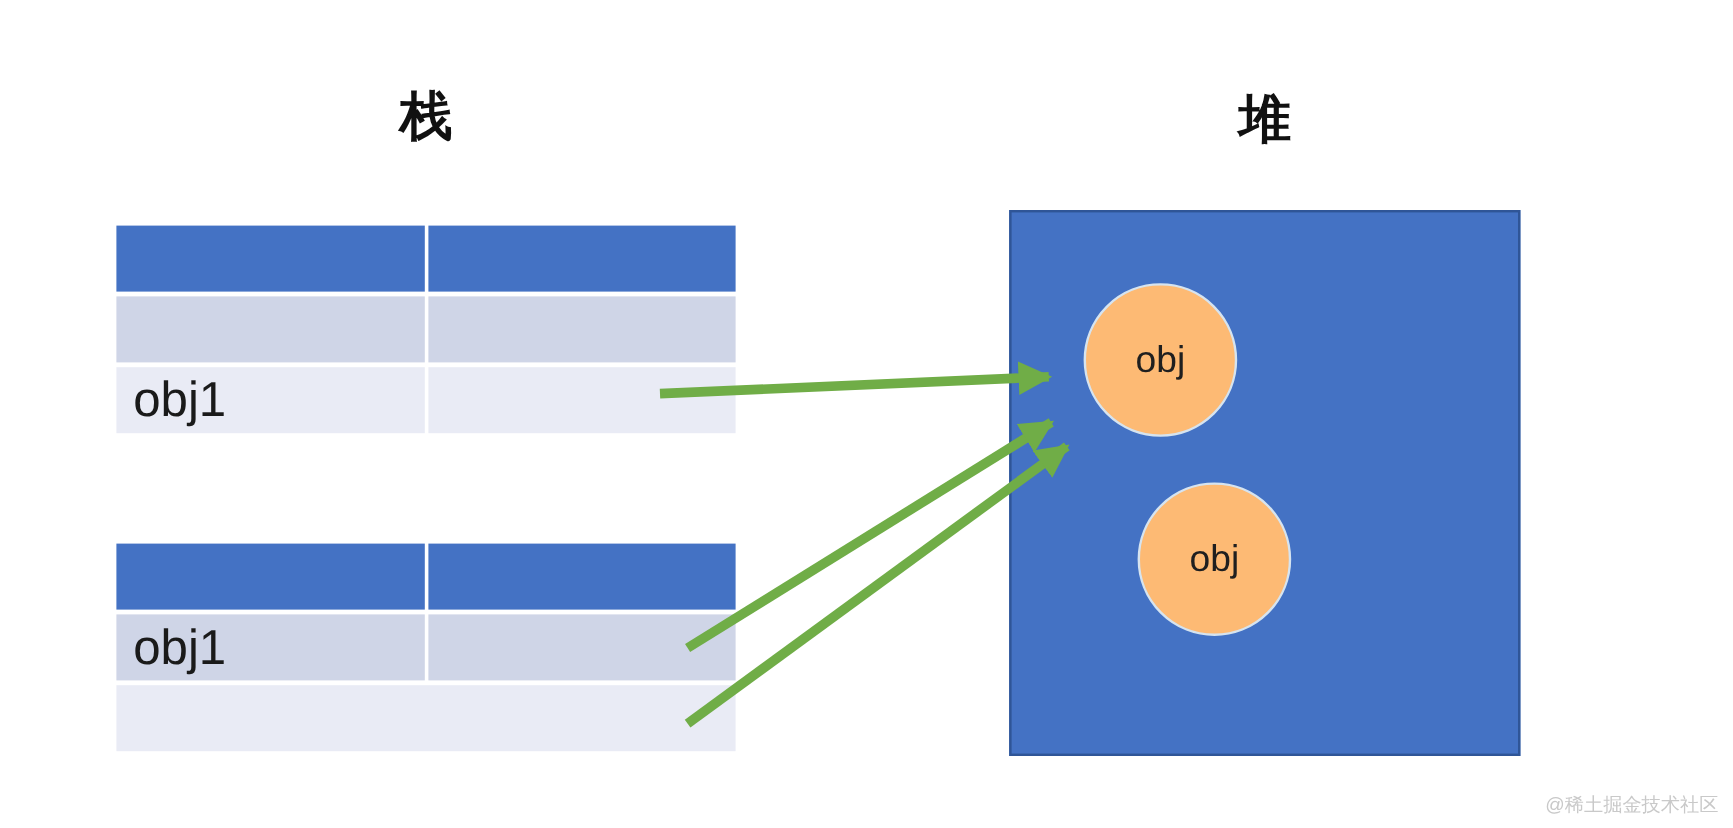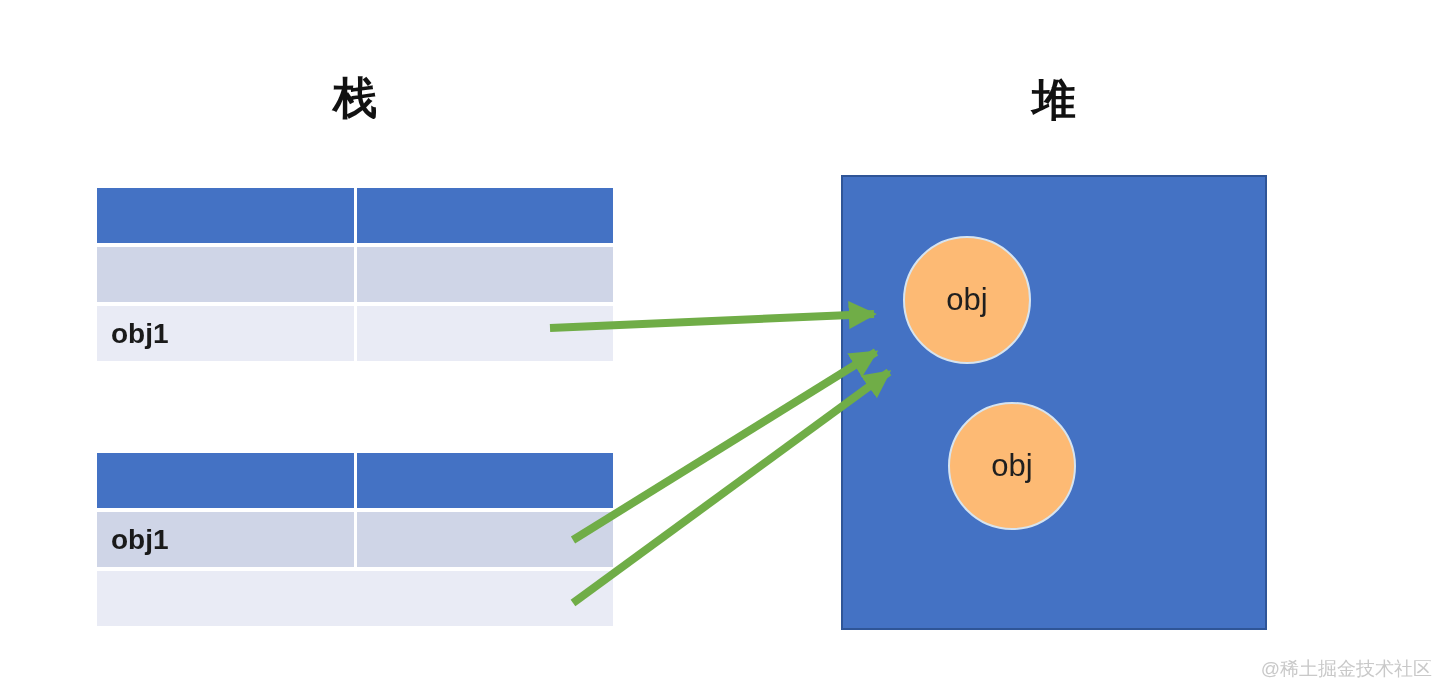--- a/index.html
+++ b/index.html
@@ -40,25 +40,24 @@
   .t1 { left: 97px; top: 188px; }
   .t2 { left: 97px; top: 453px; }
 
   .row { display: flex; gap: 3px; height: 55px; }
   .row + .row { margin-top: 4px; }
   .cell {
     height: 100%;
     display: flex;
     align-items: center;
     padding-left: 14px;
-    font-size: 28px;
+    font-size: 41px;
     color: var(--text-dark);
     overflow: hidden;
     white-space: nowrap;
-    font-weight: bold;
   }
   .cell.c1 { width: 257px; }
   .cell.c2 { flex: 1; }
   .row.header .cell { background: var(--header-blue); }
   .row.dark .cell   { background: var(--row-dark); }
   .row.light .cell  { background: var(--row-light); }
 
   .heap-box {
     position: absolute;
     left: 841px;
@@ -89,21 +88,21 @@
     left: 0; top: 0;
     width: 1444px;
     height: 690px;
     pointer-events: none;
   }
 
   .watermark {
     position: absolute;
     right: 12px;
     bottom: 8px;
-    font-size: 19px;
+    font-size: 16px;
     color: var(--watermark-gray);
   }
 </style>
 </head>
 <body>
 
 <div class="canvas">
 
   <div class="title stack-title">栈</div>
   <div class="title heap-title">堆</div>

